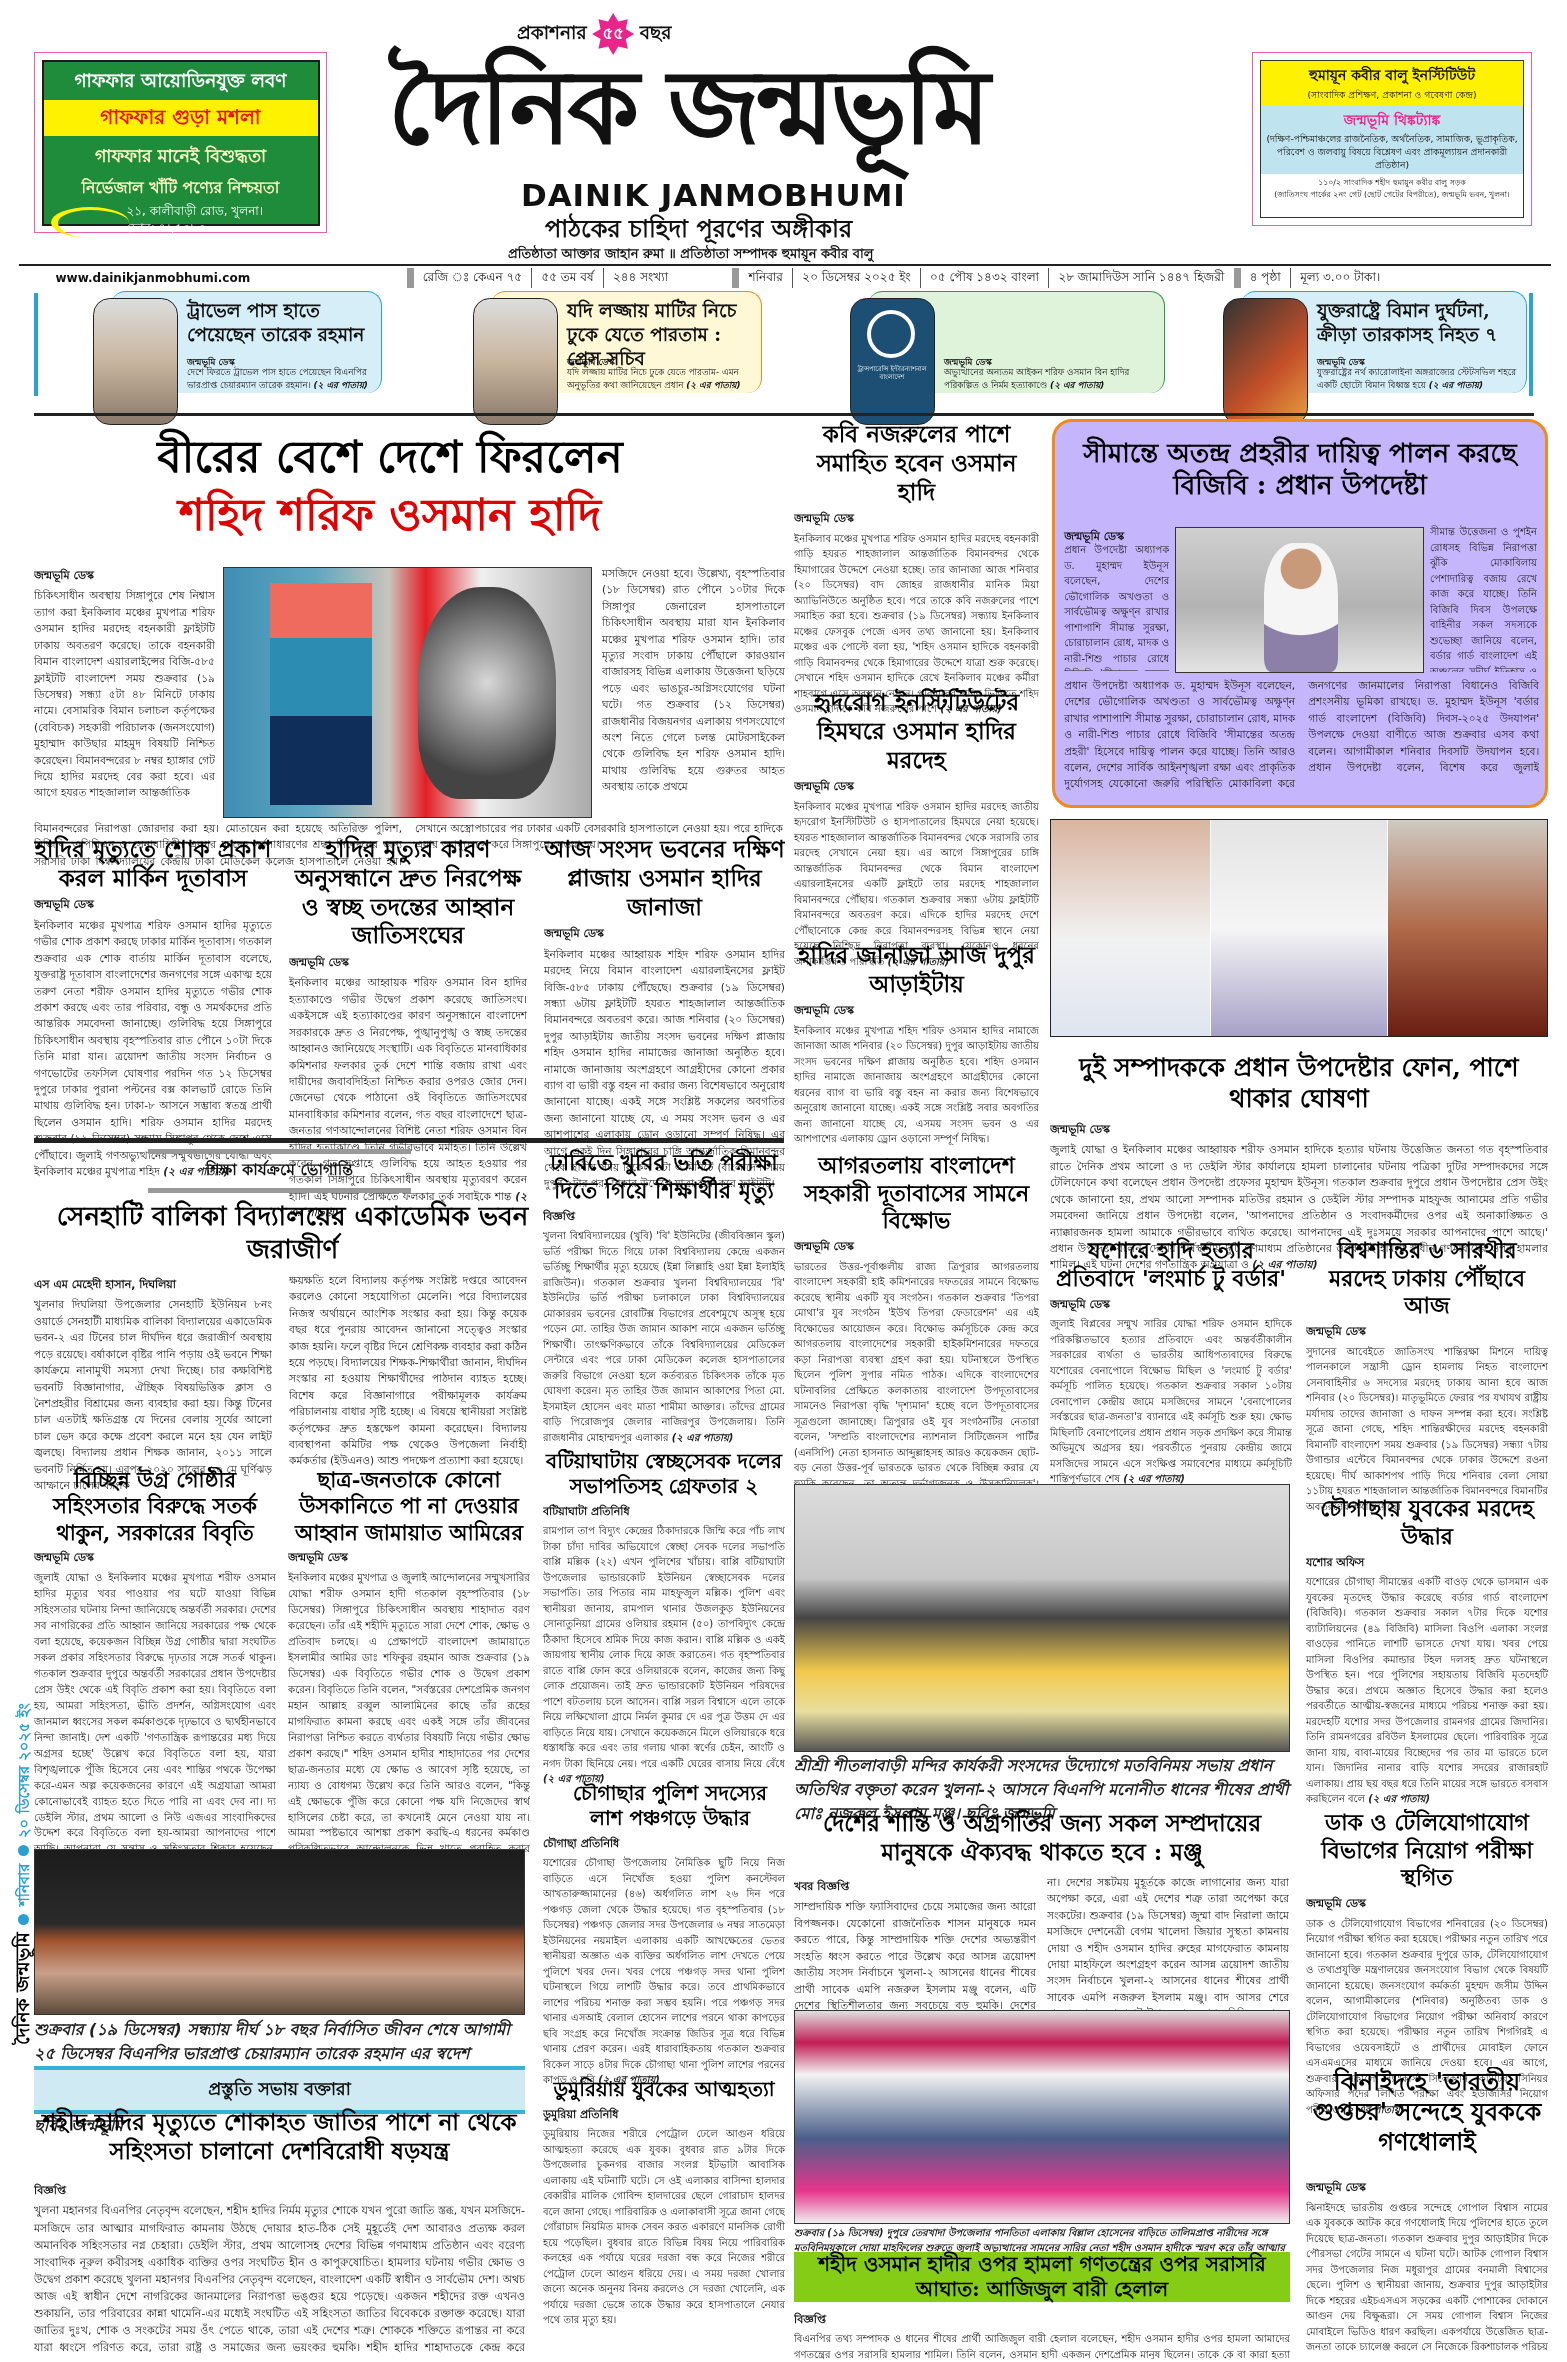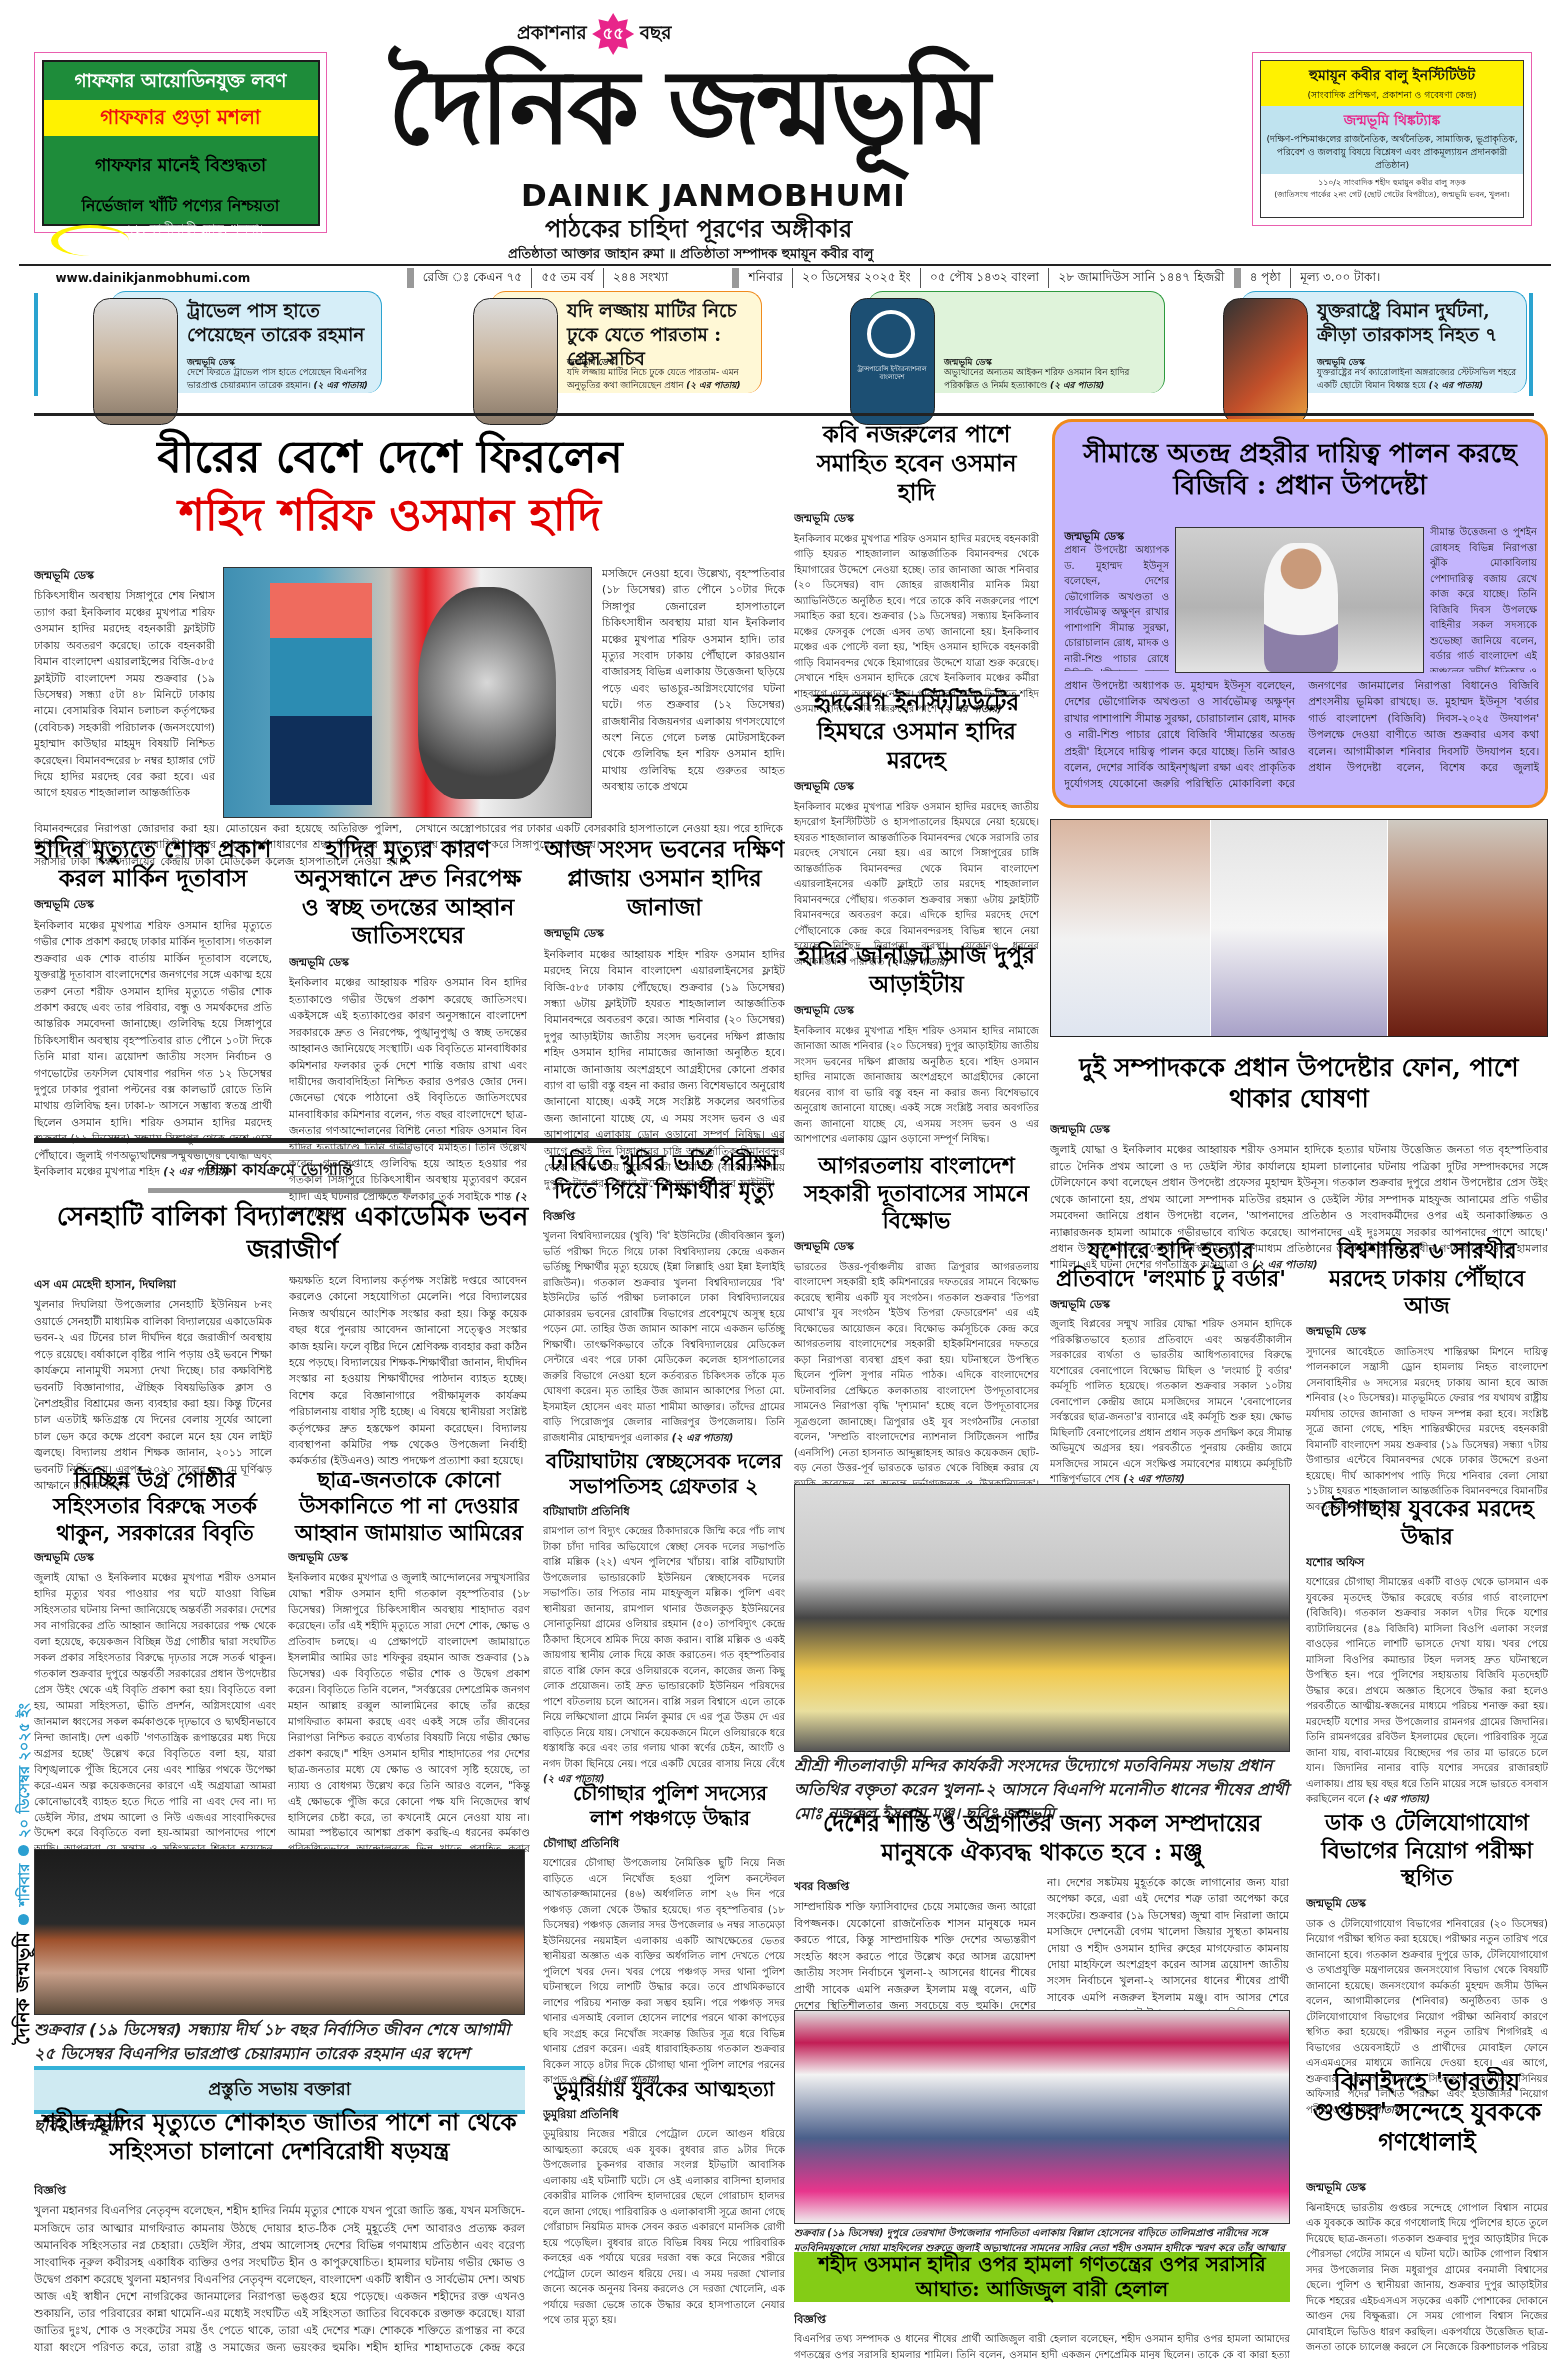--- a/index.html
+++ b/index.html
@@ -9,21 +9,21 @@
 .byline{font-weight:bold;font-size:11px;margin:3.7px 0 1.8px}
 .body{font-size:10.6px;line-height:1.55;text-align:justify;color:#222}
 .cont{font-style:italic;font-weight:bold}
 .rule{background:#222}
 .photo{background:linear-gradient(135deg,#8a7a6a,#c9b8a2 40%,#6d5c4e);border:0.9px solid #333}
 
 .adbox-l{left:34px;top:52px;width:293px;height:181px;border:1.8px solid #e95fae;padding:6.5px}
 .adl-inner{border:2.8px solid #1c1c1c;height:100%;background:#1e8c3a;display:flex;flex-direction:column}
 .adl-row1{color:#fff;font-size:18.5px;font-weight:bold;text-align:center;padding:5.5px 0 1.8px}
 .adl-row2{background:#fff200;color:#e11;font-size:20px;font-weight:bold;text-align:center;padding:1.8px 0}
-.adl-row3{color:#000000;font-size:17.5px;font-weight:bold;text-align:center;line-height:1.25;padding-top:19px}
+.adl-row3{color:#fef9c3;font-size:17.5px;font-weight:bold;text-align:center;line-height:1.25;padding-top:10px}
 .adl-row4{color:#fff;font-size:12px;padding-left:83px;line-height:1.4;margin-top:5.5px;position:relative}
 .adl-swoosh{position:absolute;left:7.4px;top:3.7px;width:78px;height:31px;border-radius:50%;border-left:7.4px solid #fff200;border-top:3.7px solid #fff200}
 .mast-title{left:369px;top:57px;width:757px;font-size:111px;font-family:"DejaVu Serif",serif;font-weight:bold;letter-spacing:-3.7px;line-height:1}
 .mast-top{left:517px;top:13px;font-size:18.5px;font-weight:bold;display:flex;align-items:center;gap:5.5px}
 .star55{width:42px;height:42px;background:#e8258a;color:#fff;font-weight:bold;font-size:16.6px;display:flex;align-items:center;justify-content:center;clip-path:polygon(50% 0,62% 20%,85% 15%,80% 38%,100% 50%,80% 62%,85% 85%,62% 80%,50% 100%,38% 80%,15% 85%,20% 62%,0 50%,20% 38%,15% 15%,38% 20%)}
 .mast-en{left:521px;top:177px;font-size:31px;font-weight:bold;font-family:"DejaVu Sans",sans-serif;letter-spacing:0.9px}
 .mast-tag{left:545px;top:210px;font-size:24px;font-weight:bold}
 .mast-found{left:508px;top:244px;font-size:13px;font-weight:bold}
 .adbox-r{left:1252px;top:52px;width:280px;height:174px;border:1.8px solid #e95fae;padding:7.4px}
 .adr-inner{border:1.8px solid #333;height:100%;display:flex;flex-direction:column}

